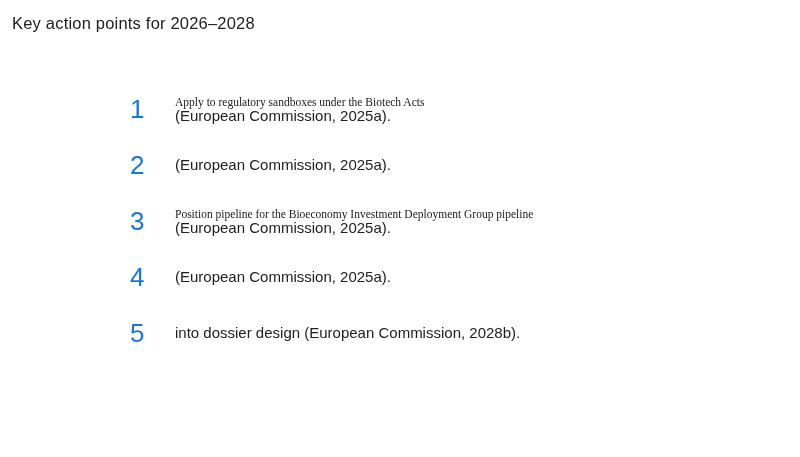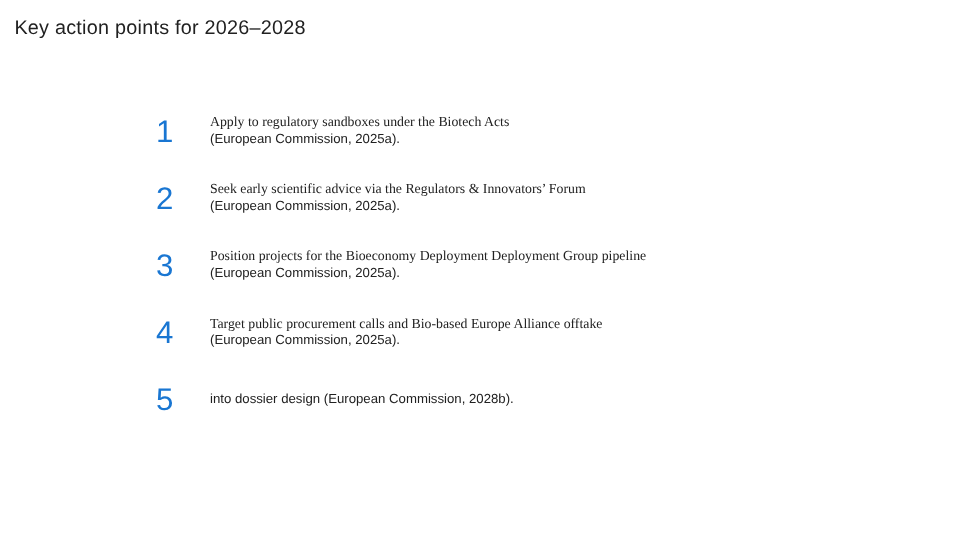--- a/index.html
+++ b/index.html
@@ -47,21 +47,21 @@
   .item-body {
     flex: 1 1 auto;
   }
   .item-text {
     font-size: 11.5px;
     line-height: 13.5px;
     color: #212121;
     font-family: Liberation Serif, serif;
   }
   .item-citation {
-    font-size: 11px;
+    font-size: 15px;
     line-height: 12px;
     color: #212121;
   }
 </style>
 </head>
 <body>
 
 <div class="slide">
   <div class="slide-title">Key action points for 2026–2028</div>
 
@@ -71,37 +71,35 @@
       <div class="item-number">1</div>
       <div class="item-body">
         <div class="item-text">Apply to regulatory sandboxes under the Biotech Acts</div>
         <div class="item-citation">(European Commission, 2025a).</div>
       </div>
     </div>
 
     <div class="action-item">
       <div class="item-number">2</div>
       <div class="item-body">
-        <div class="item-text">Seek early scientific advice via the Regulators &amp; Innovators’ Forum</div>
         <div class="item-citation">(European Commission, 2025a).</div>
       </div>
     </div>
 
     <div class="action-item">
       <div class="item-number">3</div>
       <div class="item-body">
-        <div class="item-text">Position projects for the Bioeconomy Deployment Deployment Group pipeline</div>
+        <div class="item-text">Position pipeline for the Bioeconomy Investment Deployment Group pipeline</div>
         <div class="item-citation">(European Commission, 2025a).</div>
       </div>
     </div>
 
     <div class="action-item">
       <div class="item-number">4</div>
       <div class="item-body">
-        <div class="item-text">Target public procurement calls and Bio-based Europe Alliance offtake</div>
         <div class="item-citation">(European Commission, 2025a).</div>
       </div>
     </div>
 
     <div class="action-item">
       <div class="item-number">5</div>
       <div class="item-body">
         <div class="item-citation">into dossier design (European Commission, 2028b).</div>
       </div>
     </div>

